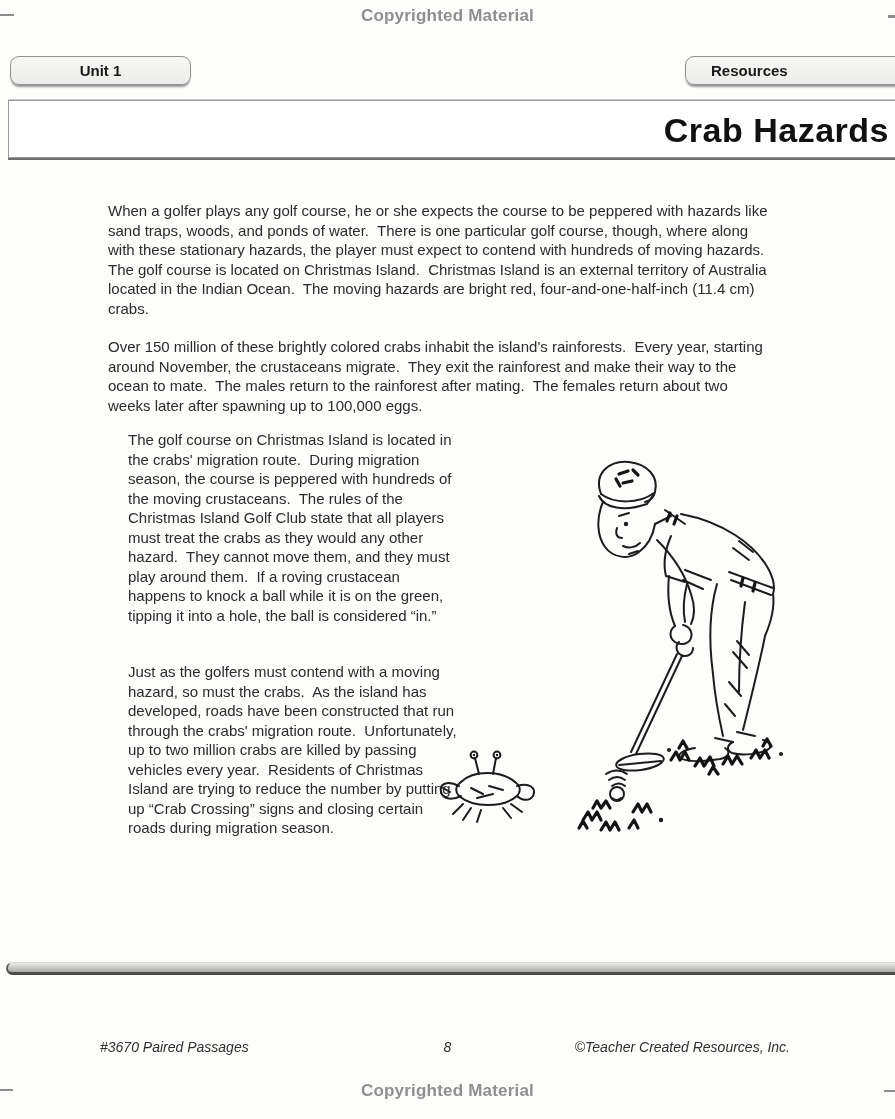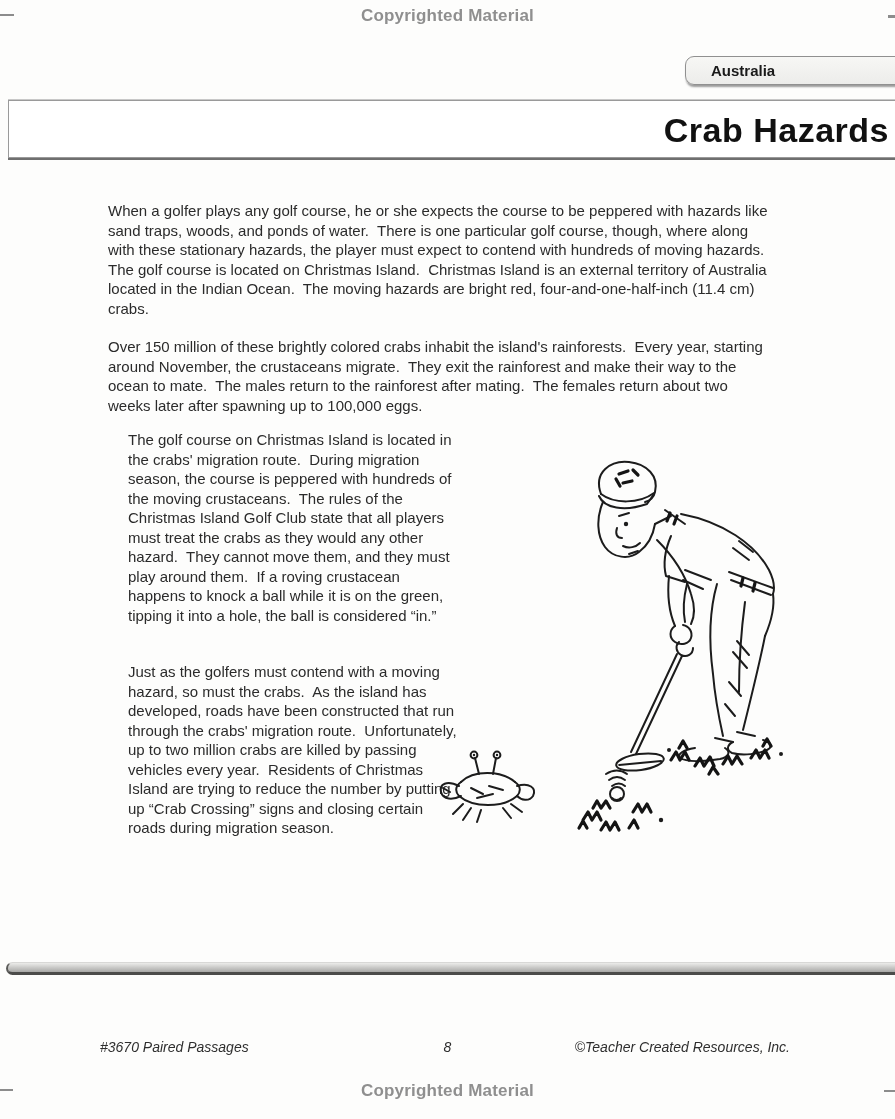--- a/index.html
+++ b/index.html
@@ -113,22 +113,25 @@
 
 <div class="page">
 
   <div class="crop-mark" style="left:0; top:14px; width:14px;"></div>
   <div class="crop-mark" style="left:888px; top:15px; width:7px; height:3px;"></div>
   <div class="crop-mark" style="left:0; top:1089px; width:13px;"></div>
   <div class="crop-mark" style="left:884px; top:1090px; width:11px;"></div>
 
   <div class="banner top">Copyrighted Material</div>
 
+  <div class="tab left">
+    <span>Unit 1</span>
+  </div>
   <div class="tab right">
-    <span>Australia</span>
+    <span>Resources</span>
   </div>
 
   <div class="title-box">
     <div class="title-inner">
       <span class="page-title">Crab Hazards</span>
     </div>
   </div>
 
   <div class="para wide p1">When a golfer plays any golf course, he or she expects the course to be peppered with hazards like sand traps, woods, and ponds of water.  There is one particular golf course, though, where along with these stationary hazards, the player must expect to contend with hundreds of moving hazards.  The golf course is located on Christmas Island.  Christmas Island is an external territory of Australia located in the Indian Ocean.  The moving hazards are bright red, four-and-one-half-inch (11.4 cm) crabs.</div>
   <div class="para wide p2">Over 150 million of these brightly colored crabs inhabit the island's rainforests.  Every year, starting around November, the crustaceans migrate.  They exit the rainforest and make their way to the ocean to mate.  The males return to the rainforest after mating.  The females return about two weeks later after spawning up to 100,000 eggs.</div>

